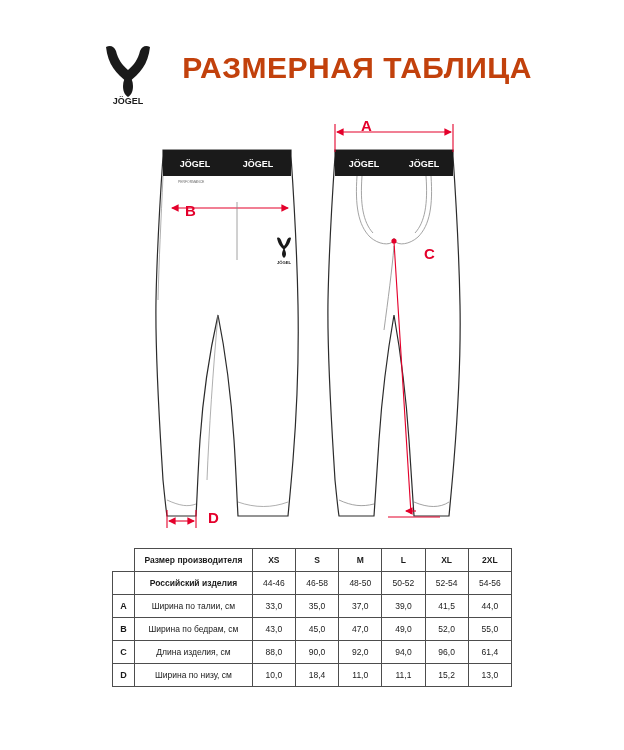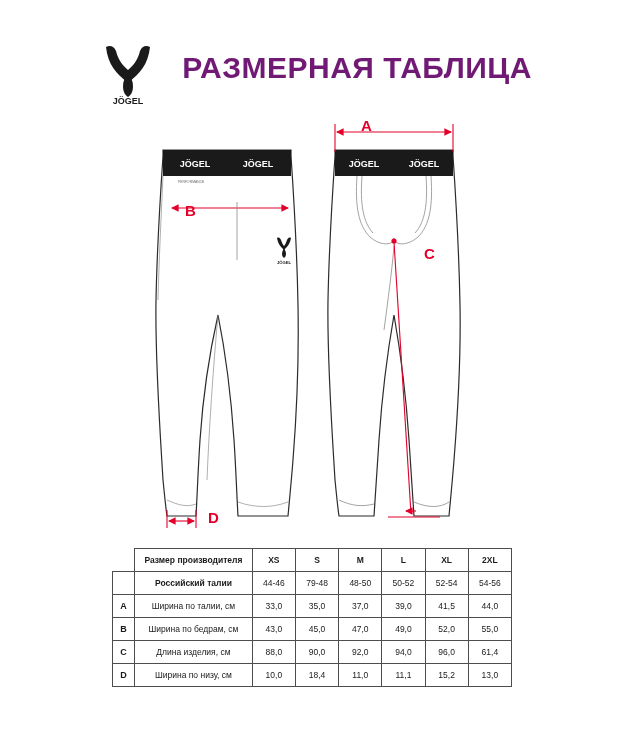--- a/index.html
+++ b/index.html
@@ -39,21 +39,21 @@
     flex-direction: column;
     align-items: center;
     justify-content: flex-end;
     margin-right: 18px;
   }
   .brand svg { display: block; }
   .title {
     font-size: 30px;
     font-weight: bold;
     letter-spacing: 0.5px;
-    color: #701a75;
+    color: #c2410c;
     white-space: nowrap;
   }
 
   
   .illustration {
     position: absolute;
     left: 0;
     top: 110px;
     width: 624px;
     height: 430px;
@@ -234,23 +234,23 @@
           <td class="name-col hdr">Размер производителя</td>
           <td class="val hdr">XS</td>
           <td class="val hdr">S</td>
           <td class="val hdr">M</td>
           <td class="val hdr">L</td>
           <td class="val hdr">XL</td>
           <td class="val hdr">2XL</td>
         </tr>
         <tr>
           <td class="key-col"></td>
-          <td class="name-col hdr">Российский талии</td>
+          <td class="name-col hdr">Российский изделия</td>
           <td class="val">44-46</td>
-          <td class="val">79-48</td>
+          <td class="val">46-58</td>
           <td class="val">48-50</td>
           <td class="val">50-52</td>
           <td class="val">52-54</td>
           <td class="val">54-56</td>
         </tr>
         <tr>
           <td class="key-col">A</td>
           <td class="name-col">Ширина по талии, см</td>
           <td class="val">33,0</td>
           <td class="val">35,0</td>

